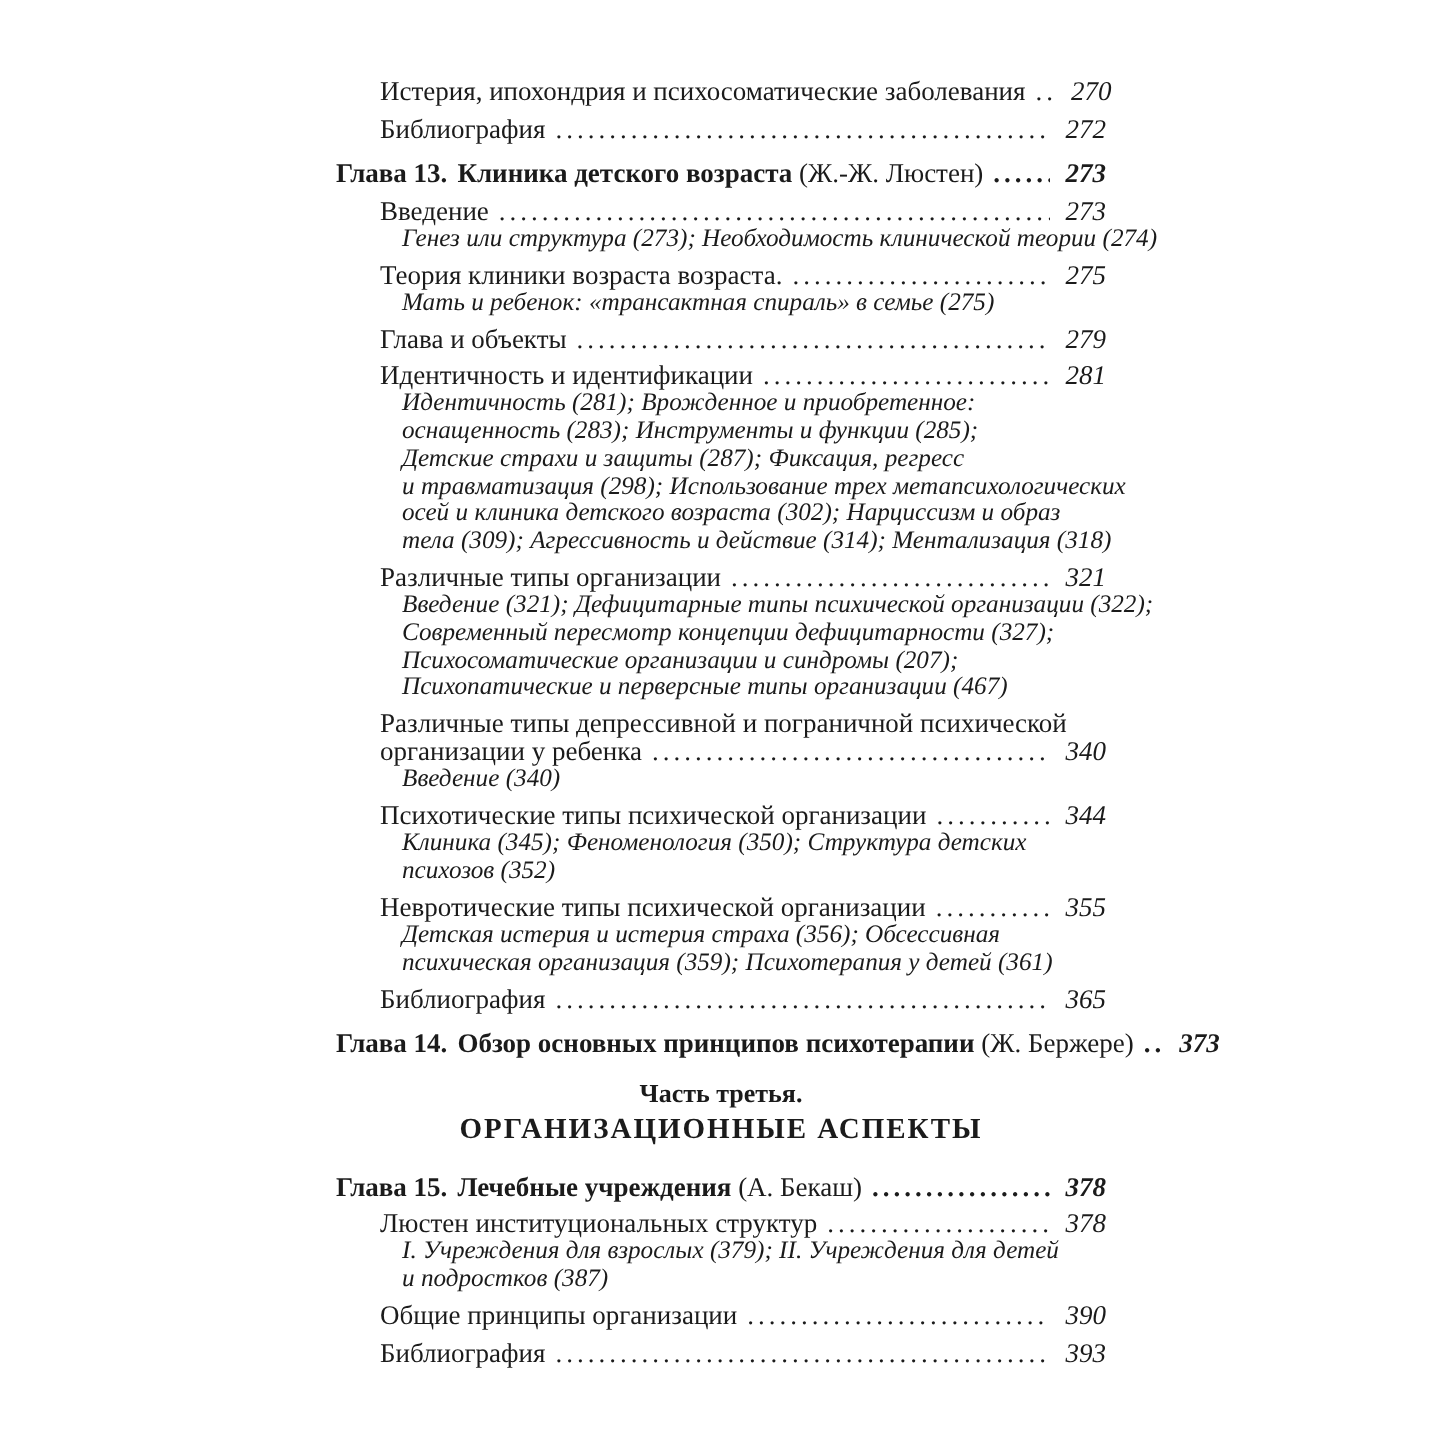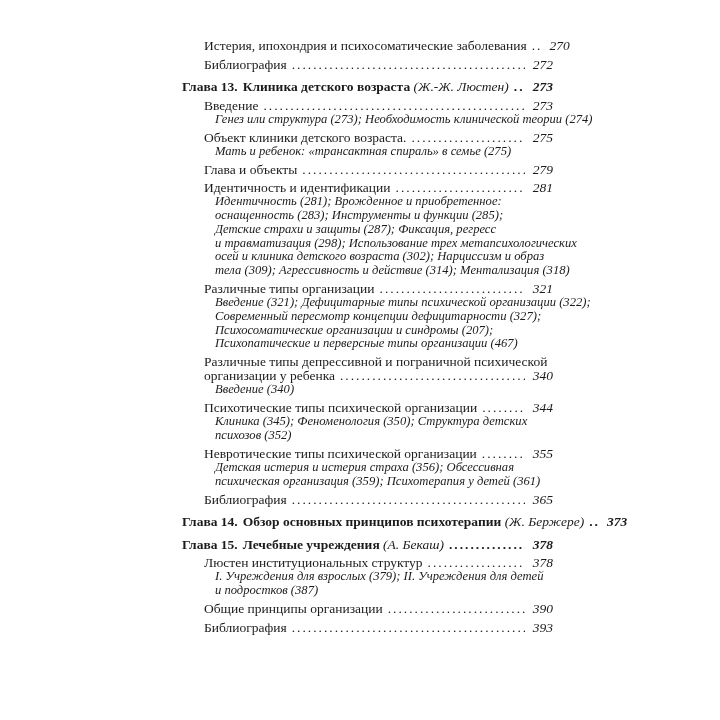--- a/index.html
+++ b/index.html
@@ -15,35 +15,34 @@
     width: 720px;
     height: 720px;
     padding: 34px 167px 0 168px; 
   }
   .line {
     display: flex;
     align-items: baseline;
     font-size: 13.5px;
     line-height: 13.5px;
     white-space: nowrap;
-    margin-left: 14px;
   }
   .label { flex-shrink: 0; }
   .entry   { margin-top: 5px;  padding-left: 22px; }
   .cont    { margin-top: 0;    padding-left: 22px; }
   .sub     {
     margin-top: 0.5px;
     padding-left: 33px;
     font-style: italic;
     font-size: 12.6px;
     line-height: 13.2px;
   }
   .chapter { margin-top: 9px; font-weight: bold; }
   .chapter .chap-prefix { margin-right: 5px; }
-  .chapter .chap-author { font-weight: normal; font-style: italic; }
+  .chapter .chap-author { font-weight: normal; }
   .leader {
     flex: 1 1 auto;
     overflow: hidden;
     margin: 0 4px 0 5px;
     letter-spacing: 2px;
     min-width: 10px;
     color: #1b1b1b;
   }
   .leader::after {
     content: "...................................................................................................";
@@ -87,21 +86,21 @@
         <span class="leader"></span>
         <span class="page-num">273</span>
       </div>
       <div class="line entry">
         <span class="label">Введение</span>
         <span class="leader"></span>
         <span class="page-num">273</span>
       </div>
       <div class="line sub">Генез или структура (273); Необходимость клинической теории (274)</div>
       <div class="line entry">
-        <span class="label">Объект клиники детского возраста.</span>
+        <span class="label">Теория клиники возраста возраста.</span>
         <span class="leader"></span>
         <span class="page-num">275</span>
       </div>
       <div class="line sub">Мать и ребенок: «трансактная спираль» в семье (275)</div>
       <div class="line entry">
         <span class="label">Глава и объекты</span>
         <span class="leader"></span>
         <span class="page-num">279</span>
       </div>
       <div class="line entry">
@@ -153,20 +152,24 @@
         <span class="page-num">365</span>
       </div>
       <div class="line chapter">
         <span class="label chap-prefix">Глава 14.</span>
         <span class="label chap-title">Обзор основных принципов психотерапии</span>
         <span class="label">&nbsp;</span>
         <span class="label chap-author">(Ж. Бержере)</span>
         <span class="leader"></span>
         <span class="page-num">373</span>
       </div>
+      <div class="part-block">
+        <div class="part-line1">Часть третья.</div>
+        <div class="part-line2">ОРГАНИЗАЦИОННЫЕ АСПЕКТЫ</div>
+      </div>
       <div class="line chapter">
         <span class="label chap-prefix">Глава 15.</span>
         <span class="label chap-title">Лечебные учреждения</span>
         <span class="label">&nbsp;</span>
         <span class="label chap-author">(А. Бекаш)</span>
         <span class="leader"></span>
         <span class="page-num">378</span>
       </div>
       <div class="line entry">
         <span class="label">Люстен институциональных структур</span>

